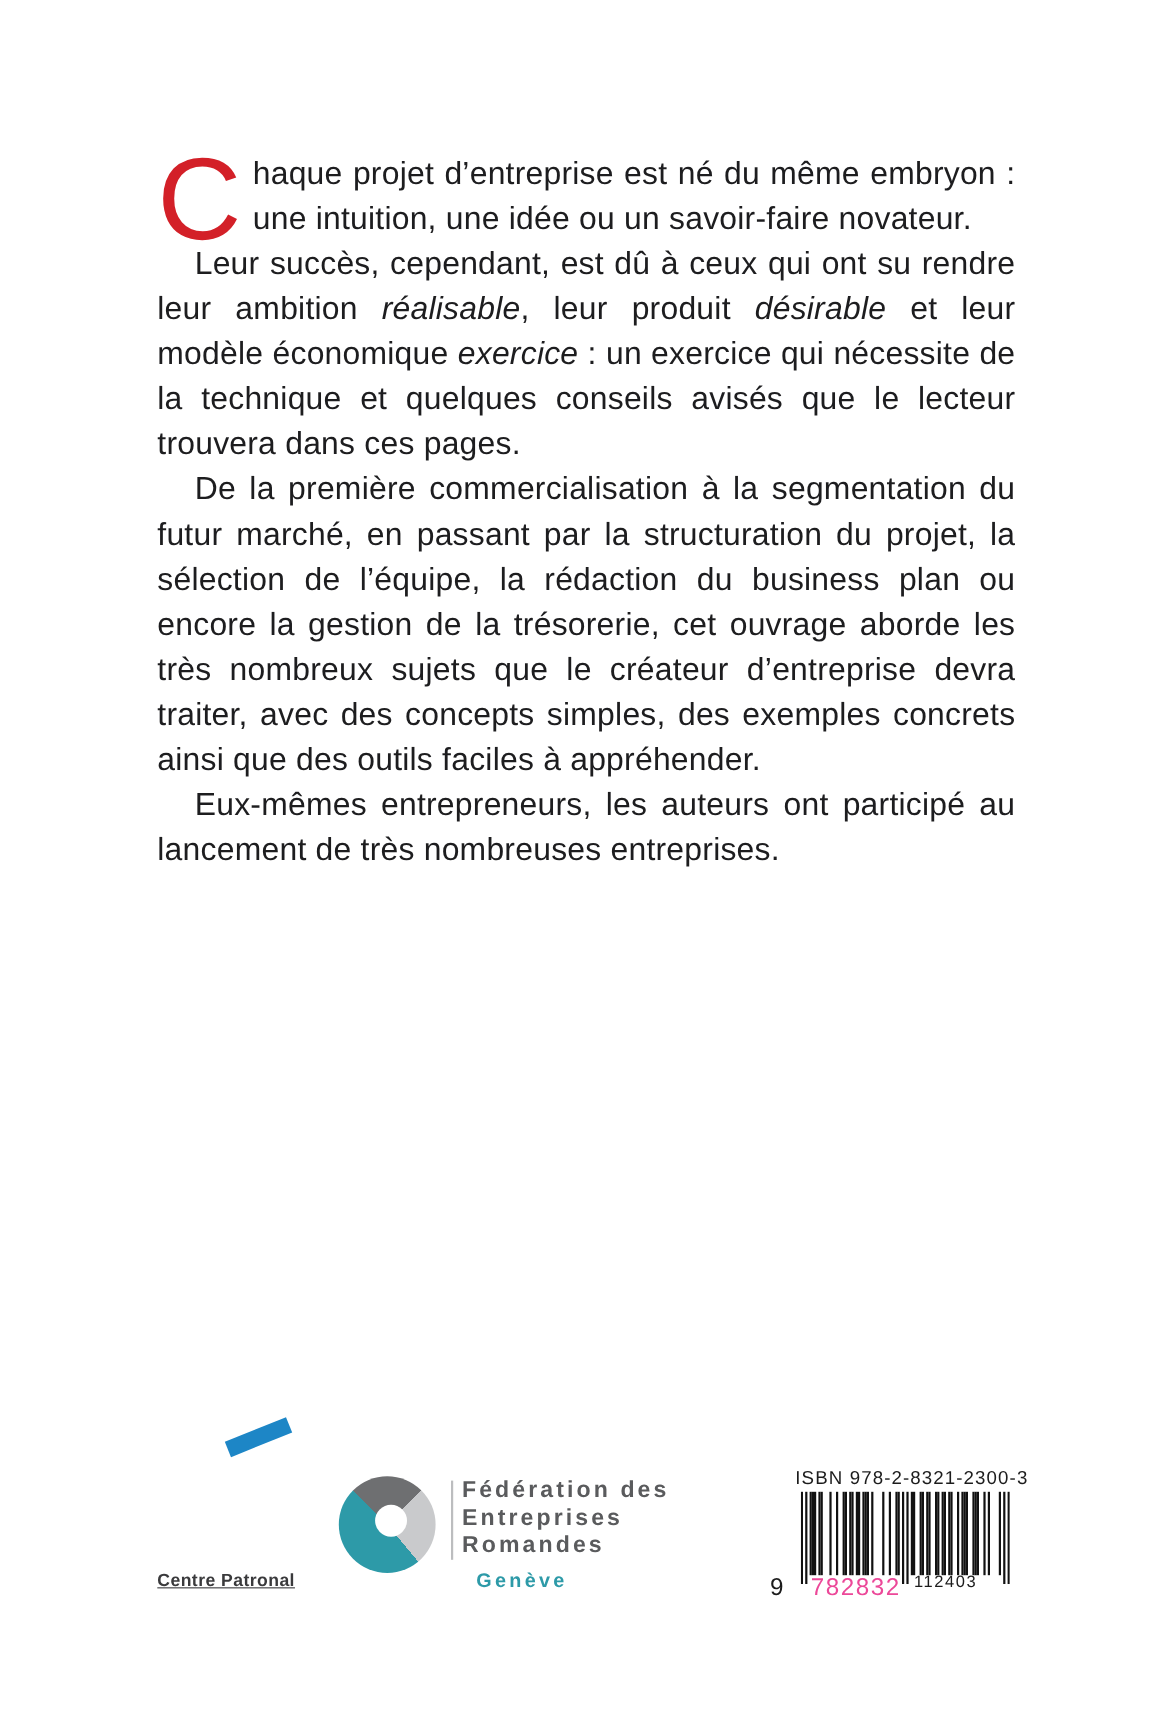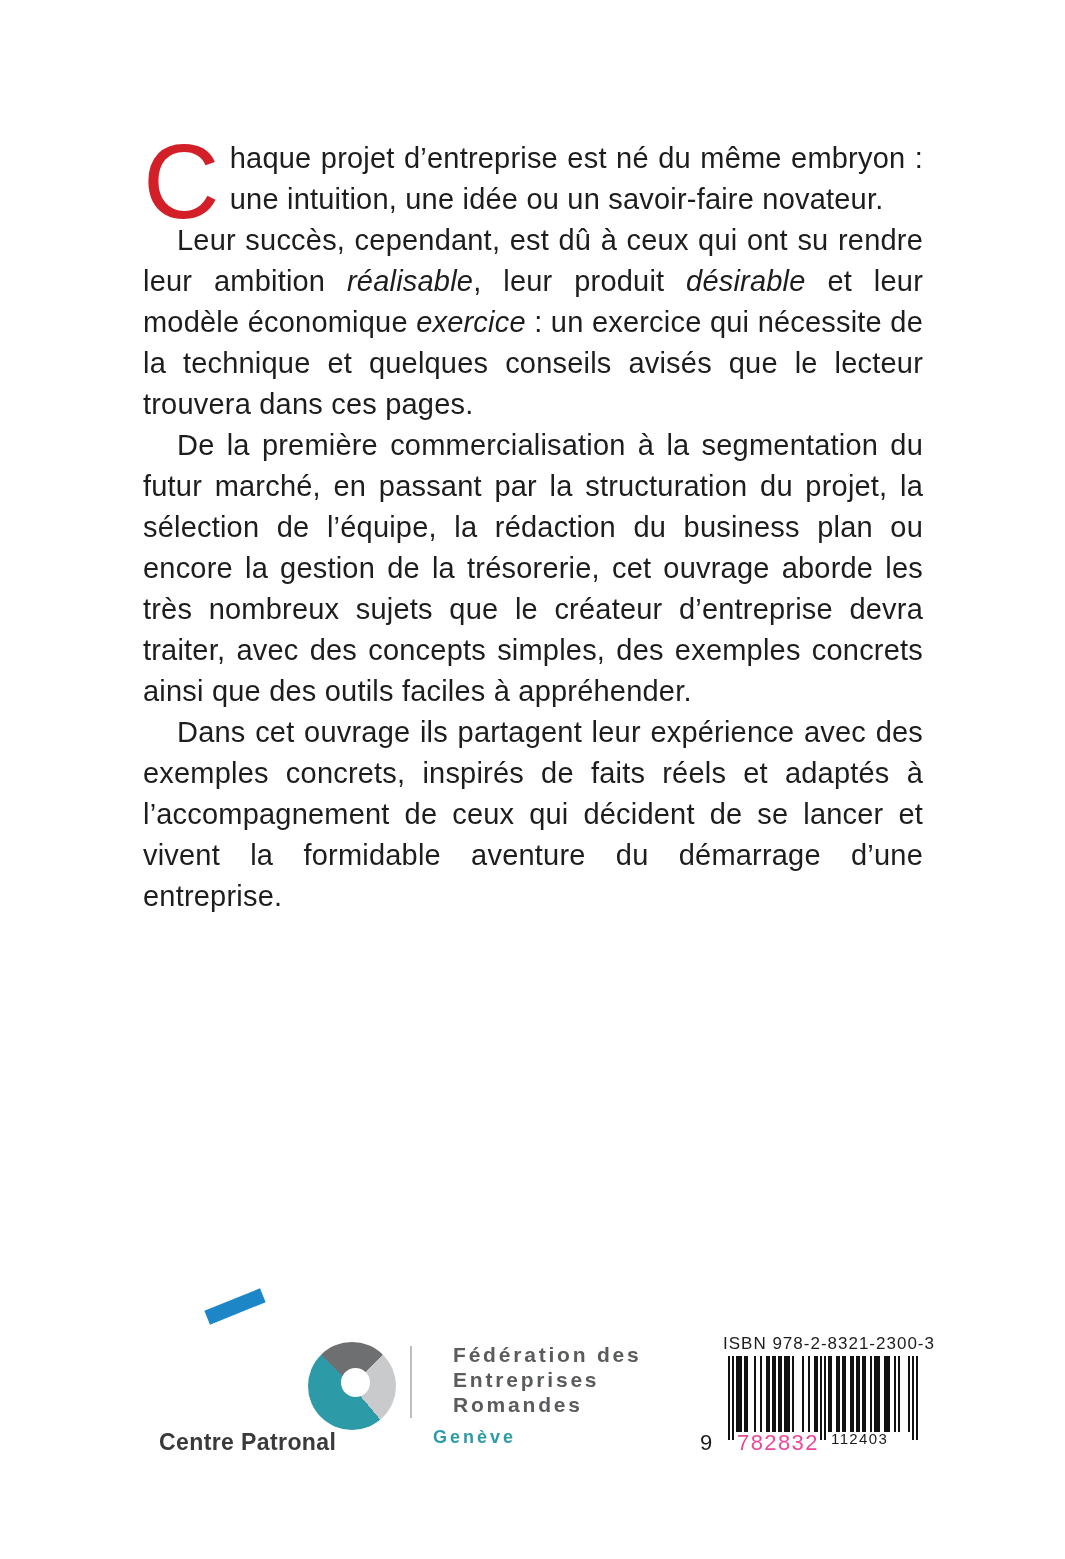--- a/index.html
+++ b/index.html
@@ -52,26 +52,27 @@
     left: 140px;
     top: 1318px;
     font-size: 120px;
     line-height: 108px;
     font-weight: 700;
     letter-spacing: -6px;
     color: var(--cp-dark, #3a3a3c);
   }
   .cp-caption {
     position: absolute;
-    left: 159px;
+    left: 143px;
     top: 1429px;
-    font-size: 23px;
+    font-size: 16px;
     font-weight: 600;
     letter-spacing: 0.4px;
     color: var(--cp-dark, #3a3a3c);
+    text-decoration: underline;
   }
 
   .fer-donut {
     position: absolute;
     left: 308px;
     top: 1342px;
     width: 88px;
     height: 88px;
     border-radius: 50%;
   }
@@ -87,21 +88,21 @@
   .fer-divider {
     position: absolute;
     left: 410px;
     top: 1346px;
     width: 2px;
     height: 72px;
     background: var(--divider-gray, #bcbdbf);
   }
   .fer-text {
     position: absolute;
-    left: 453px;
+    left: 420px;
     top: 1342px;
     font-size: 21px;
     line-height: 25px;
     letter-spacing: 2.8px;
     font-weight: 600;
     color: var(--fer-text-gray, #5a5b5d);
   }
   .fer-city {
     position: absolute;
     left: 433px;
@@ -159,21 +160,21 @@
 </style>
 </head>
 <body>
 
 <div class="page">
 
   <div class="synopsis">
       <p class=""><span class="dropcap">C</span><span>haque projet d’entreprise est né du même embryon&nbsp;: une intuition, une idée ou un savoir-faire novateur.</span></p>
       <p class="indent"><span>Leur succès, cependant, est dû à ceux qui ont su rendre leur ambition </span><em>réalisable</em><span>, leur produit </span><em>désirable</em><span> et leur modèle économique </span><em>exercice</em><span>&nbsp;: un exercice qui nécessite de la technique et quelques conseils avisés que le lecteur trouvera dans ces pages.</span></p>
       <p class="indent"><span>De la première commercialisation à la segmentation du futur marché, en passant par la structuration du projet, la sélection de l’équipe, la rédaction du business plan ou encore la gestion de la trésorerie, cet ouvrage aborde les très nombreux sujets que le créateur d’entreprise devra traiter, avec des concepts simples, des exemples concrets ainsi que des outils faciles à appréhender.</span></p>
-      <p class="indent"><span>Dans cet ouvrage ils partagent leur expérience avec des exemples concrets, inspirés de faits réels et adaptés à l’accompagnement de ceux qui décident de se lancer et vivent la formidable aventure du démarrage d’une entreprise.</span></p>
+      <p class="indent"><span>Eux-mêmes entrepreneurs, les auteurs ont participé au lancement de très nombreuses entreprises.</span></p>
     </div>
 
   <div class="cp-accent"></div>
   <div class="cp-caption">Centre Patronal</div>
 
   <div class="fer-donut" style="background: conic-gradient(from 315deg, rgb(110, 111, 113) 0deg, rgb(110, 111, 113) 90deg, rgb(201, 202, 204) 90deg, rgb(201, 202, 204) 185deg, rgb(45, 154, 168) 185deg, rgb(45, 154, 168) 360deg);">
     <div class="fer-hole"></div>
   </div>
   <div class="fer-divider"></div>
   <div class="fer-text">

